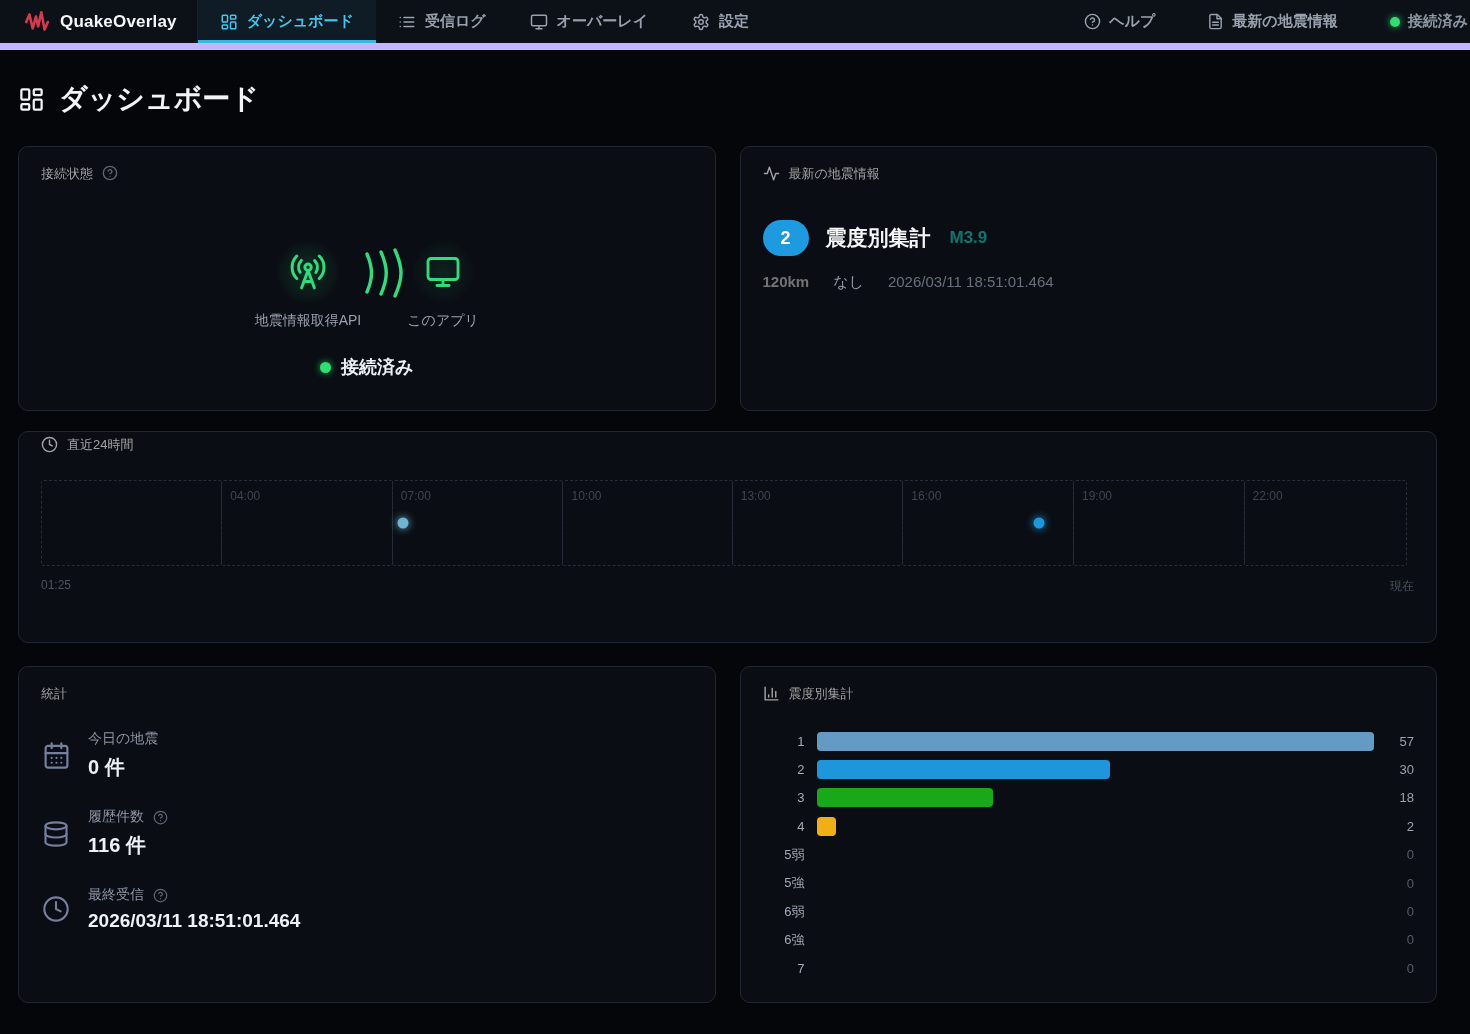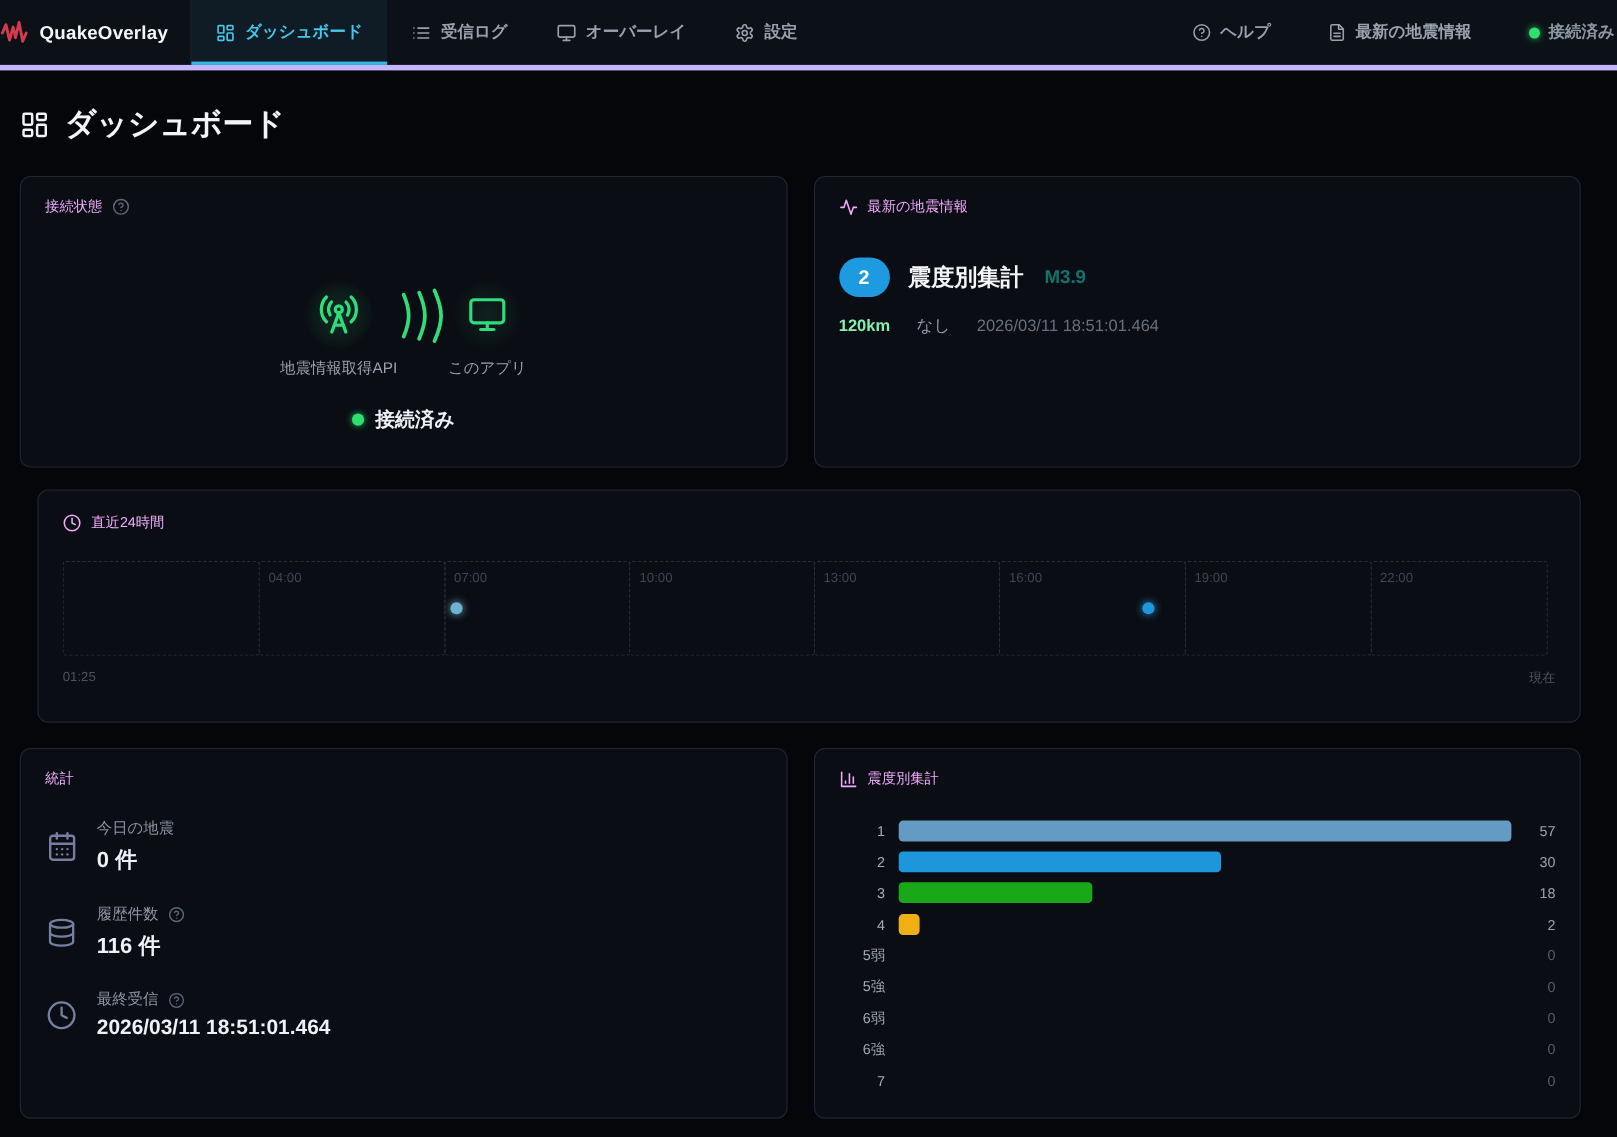--- a/index.html
+++ b/index.html
@@ -7,24 +7,24 @@
     width: 1470px; height: 1034px;
     background: #050609;
     font-family: "Liberation Sans", "DejaVu Sans", sans-serif;
     color: #e8ebef;
     overflow: hidden;
   }
   svg { display: block; }
 
   
   .navbar {
-    height: 64px; background: #0c1118;
+    height: 50px; background: #0c1118;
     display: flex; align-items: stretch;
-    padding-left: 0;
-    border-bottom: 5px solid #c4b5fd;
+    padding-left: 24px;
+    border-bottom: 7px solid #c4b5fd;
   }
   .brand { display: flex; align-items: center; gap: 10px; padding-right: 20px; }
   .brand-name { font-size: 17px; font-weight: 700; color: #f4f6f8; letter-spacing: .2px; }
   .tabs { display: flex; border-left: 1px solid #1a212b; }
   .tab {
     display: flex; align-items: center; gap: 9px;
     padding: 0 22px; cursor: pointer;
     font-size: 15px; font-weight: 600; color: #98a1ad;
     border-bottom: 3px solid transparent; border-top: 3px solid transparent;
   }
@@ -41,21 +41,21 @@
   
   .main { padding: 30px 33px 0 18px; }
   .page-head { display: flex; align-items: center; gap: 14px; margin-bottom: 28px; color: #f2f4f7; }
   .page-title { font-size: 28px; font-weight: 700; }
 
   .grid-2 { display: grid; grid-template-columns: 1fr 1fr; gap: 24px; }
   .card {
     background: #0a0d13; border: 1px solid #202733; border-radius: 10px;
     padding: 18px 22px; position: relative;
   }
-  .card-title { display: flex; align-items: center; gap: 9px; font-size: 13px; font-weight: 500; color: #f0abfc; }
+  .card-title { display: flex; gap: 9px; font-size: 13px; font-weight: 500; color: #a3a3a3; }
   .help-icon { color: #5d6674; cursor: pointer; }
 
   
   .row1 .card { height: 265px; }
 
   
   .conn-icons { display: flex; justify-content: center; align-items: flex-start; margin-top: 57px; }
   .conn-node { display: flex; flex-direction: column; align-items: center; gap: 8px; }
   .glow-wrap {
     width: 64px; height: 64px; border-radius: 50%;
@@ -72,27 +72,27 @@
   
   .quake-main { display: flex; align-items: center; gap: 17px; margin-top: 37px; }
   .intensity-badge {
     min-width: 46px; height: 36px; padding: 0 10px; border-radius: 18px;
     background: #1d9ae0; color: #fff; font-size: 18px; font-weight: 700;
     display: flex; align-items: center; justify-content: center;
   }
   .quake-name { font-size: 21px; font-weight: 700; color: #f3f5f7; }
   .quake-mag { font-size: 17px; font-weight: 600; color: #0f766e; margin-left: 2px; }
   .quake-info { display: flex; align-items: baseline; gap: 24px; margin-top: 17px; }
-  .quake-depth { font-size: 15px; font-weight: 600; color: #86efac; }
+  .quake-depth { font-size: 15px; font-weight: 600; color: #737373; }
   .quake-tsunami { font-size: 15px; color: #949daa; }
   .quake-time { font-size: 15px; color: #68707c; }
 
   
   .row2 { margin-top: 20px; }
-  .row2 .card { height: 212px; padding-top: 20px; margin-left: 16px; }
+  .row2 .card { height: 212px; padding-top: 4px; }
   .tl-track { display: flex; margin-top: 26px; height: 86px; position: relative; }
   .tl-seg {
     border: 1px dashed #272e3a; border-radius: 3px;
     padding: 5px 8px; height: 100%;
   }
   .tl-seg + .tl-seg { margin-left: -1px; }
   .tl-label { font-size: 12px; color: #3e4654; }
   .tl-dot {
     position: absolute; top: 50%; width: 11px; height: 11px; border-radius: 50%;
     transform: translate(-50%, -50%); cursor: pointer;

